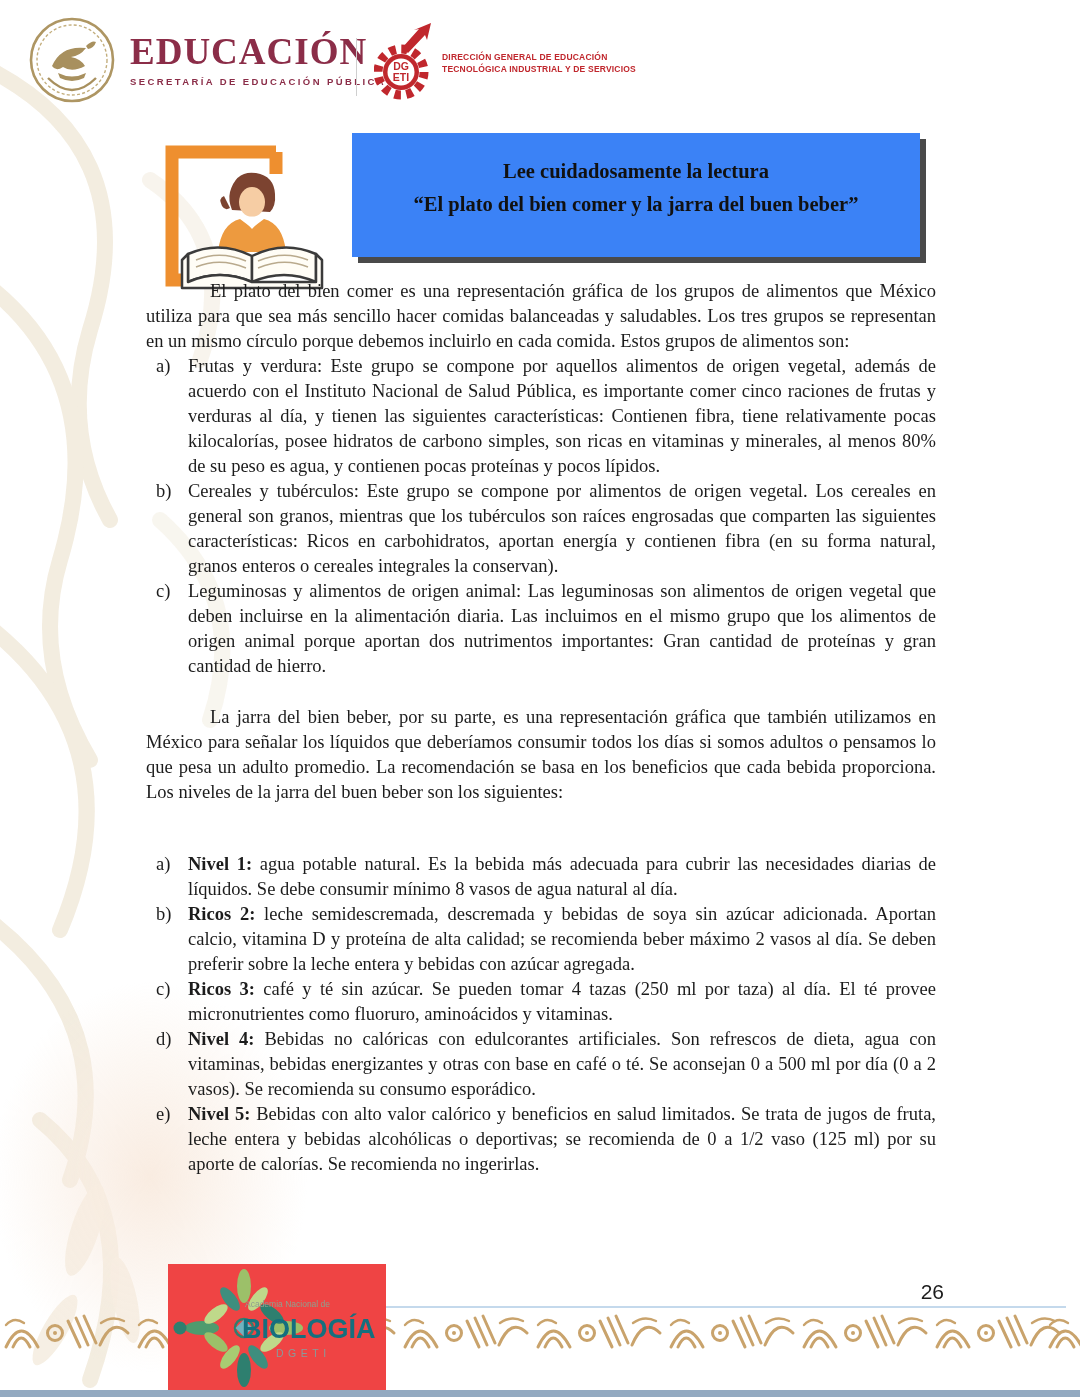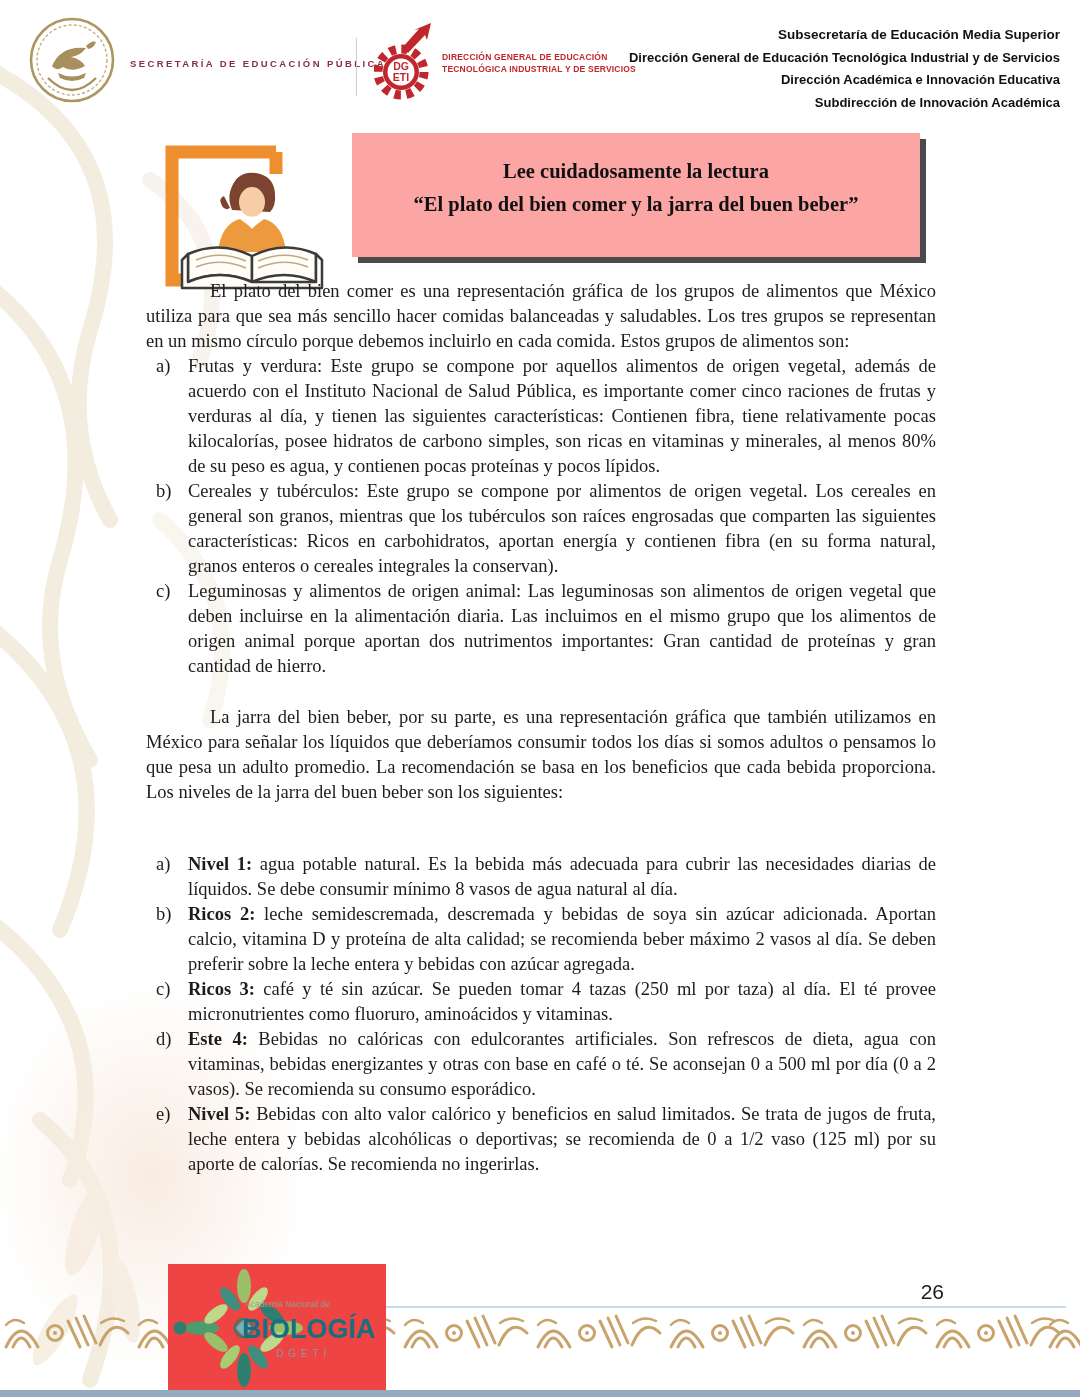--- a/index.html
+++ b/index.html
@@ -40,21 +40,21 @@
   .header-right {
     position: absolute; top: 24px; right: 20px; text-align: right;
     font-family: "Liberation Sans", sans-serif; color: #111; font-size: 13px;
     line-height: 22.5px; font-weight: 700;
   }
   .header-right .hl-0 { font-weight: 800; font-size: 13.5px; }
   
   .reading-icon { position: absolute; top: 140px; left: 158px; width: 178px; height: 158px; }
   .title-box {
     position: absolute; top: 133px; left: 352px; width: 568px; height: 124px;
-    background: #fca5a5; box-shadow: 6px 6px 0 #4a4a4a;
+    background: #3b82f6; box-shadow: 6px 6px 0 #4a4a4a;
     display: flex; flex-direction: column; justify-content: center; align-items: center;
     text-align: center; padding-bottom: 14px;
   }
   .title-box .t-line { font-weight: 700; font-size: 20.5px; line-height: 33px; color: #111; }
   
   .content { position: absolute; top: 279px; left: 146px; width: 790px; font-size: 18.5px; line-height: 25px; }
   .para { text-align: justify; text-indent: 64px; }
   .list { margin: 0; }
   .list-item { position: relative; padding-left: 42px; text-align: justify; }
   .list-item .marker { position: absolute; left: 10px; top: 0; }
@@ -100,20 +100,21 @@
         <circle cx="44" cy="44" r="41" fill="none" stroke="#ae9663" stroke-width="2.6"></circle>
         <circle cx="44" cy="44" r="35" fill="none" stroke="#c3ae7d" stroke-width="1.4" stroke-dasharray="3 2.2"></circle>
         <g fill="#a8905e">
           <path d="M24 50 Q33 29 58 32 Q52 40 43 41 Q53 43 57 50 Q44 57 35 51 Q28 56 24 50 Z"></path>
           <path d="M30 57 Q44 64 58 57 L56 62 Q44 68 32 62 Z"></path>
         </g>
         <path d="M20 62 Q32 74 44 74 Q56 74 68 62" fill="none" stroke="#a8905e" stroke-width="2.4"></path>
         <path d="M58 30 q6 -6 10 -4 q-2 6 -8 7 Z" fill="#a8905e"></path>
       </svg>
       <div class="sep-wordmark">
+        <div class="sep-title">EDUCACIÓN</div>
         <div class="sep-subtitle">SECRETARÍA DE EDUCACIÓN PÚBLICA</div>
       </div>
     </div>
 
     <div class="header-divider"></div>
 
     <div class="dgeti-logo">
       <svg class="dgeti-gear" viewBox="0 0 62 82">
         <path d="M28 26 L45 7 L40 8 L57 1 L53 18 L51 13 L34 31 Z" fill="#c0272d"></path>
         <circle cx="27" cy="50" r="23" fill="none" stroke="#c0272d" stroke-width="9" stroke-dasharray="6.5 5.5"></circle>
@@ -121,26 +122,20 @@
         <circle cx="27" cy="50" r="13.5" fill="#ffffff"></circle>
         <text x="27" y="48" text-anchor="middle" font-family="Liberation Sans, sans-serif" font-size="10.5" font-weight="bold" fill="#c0272d">DG</text>
         <text x="27" y="59" text-anchor="middle" font-family="Liberation Sans, sans-serif" font-size="10.5" font-weight="bold" fill="#c0272d">ETI</text>
       </svg>
       <div class="dgeti-text">
         <div>DIRECCIÓN GENERAL DE EDUCACIÓN</div>
         <div>TECNOLÓGICA INDUSTRIAL Y DE SERVICIOS</div>
       </div>
     </div>
 
-    <div class="header-right">
-      <div class="hl-0">Subsecretaría de Educación Media Superior</div>
-      <div>Dirección General de Educación Tecnológica Industrial y de Servicios</div>
-      <div>Dirección Académica e Innovación Educativa</div>
-      <div>Subdirección de Innovación Académica</div>
-    </div>
   </div>
 
   <svg class="reading-icon" viewBox="0 0 178 158">
 
     <g stroke="#ee8f2f" stroke-width="13" fill="none">
       <path d="M118 12 H14 V140 H52"></path>
       <path d="M118 12 V34"></path>
     </g>
 
     <g>
@@ -198,21 +193,21 @@
       <div class="list-item">
         <span class="marker">b)</span>
         <span class="bold">Ricos 2:</span><span> leche semidescremada, descremada y bebidas de soya sin azúcar adicionada. Aportan calcio, vitamina D y proteína de alta calidad; se recomienda beber máximo 2 vasos al día. Se deben preferir sobre la leche entera y bebidas con azúcar agregada.</span>
       </div>
       <div class="list-item">
         <span class="marker">c)</span>
         <span class="bold">Ricos 3:</span><span> café y té sin azúcar. Se pueden tomar 4 tazas (250 ml por taza) al día. El té provee micronutrientes como fluoruro, aminoácidos y vitaminas.</span>
       </div>
       <div class="list-item">
         <span class="marker">d)</span>
-        <span class="bold">Este 4:</span><span> Bebidas no calóricas con edulcorantes artificiales. Son refrescos de dieta, agua con vitaminas, bebidas energizantes y otras con base en café o té. Se aconsejan 0 a 500 ml por día (0 a 2 vasos). Se recomienda su consumo esporádico.</span>
+        <span class="bold">Nivel 4:</span><span> Bebidas no calóricas con edulcorantes artificiales. Son refrescos de dieta, agua con vitaminas, bebidas energizantes y otras con base en café o té. Se aconsejan 0 a 500 ml por día (0 a 2 vasos). Se recomienda su consumo esporádico.</span>
       </div>
       <div class="list-item">
         <span class="marker">e)</span>
         <span class="bold">Nivel 5:</span><span> Bebidas con alto valor calórico y beneficios en salud limitados. Se trata de jugos de fruta, leche entera y bebidas alcohólicas o deportivas; se recomienda de 0 a 1/2 vaso (125 ml) por su aporte de calorías. Se recomienda no ingerirlas.</span>
       </div>
     </div>
   </div>
 
   <div class="page-number">26</div>
   <div class="footer-line"></div>

